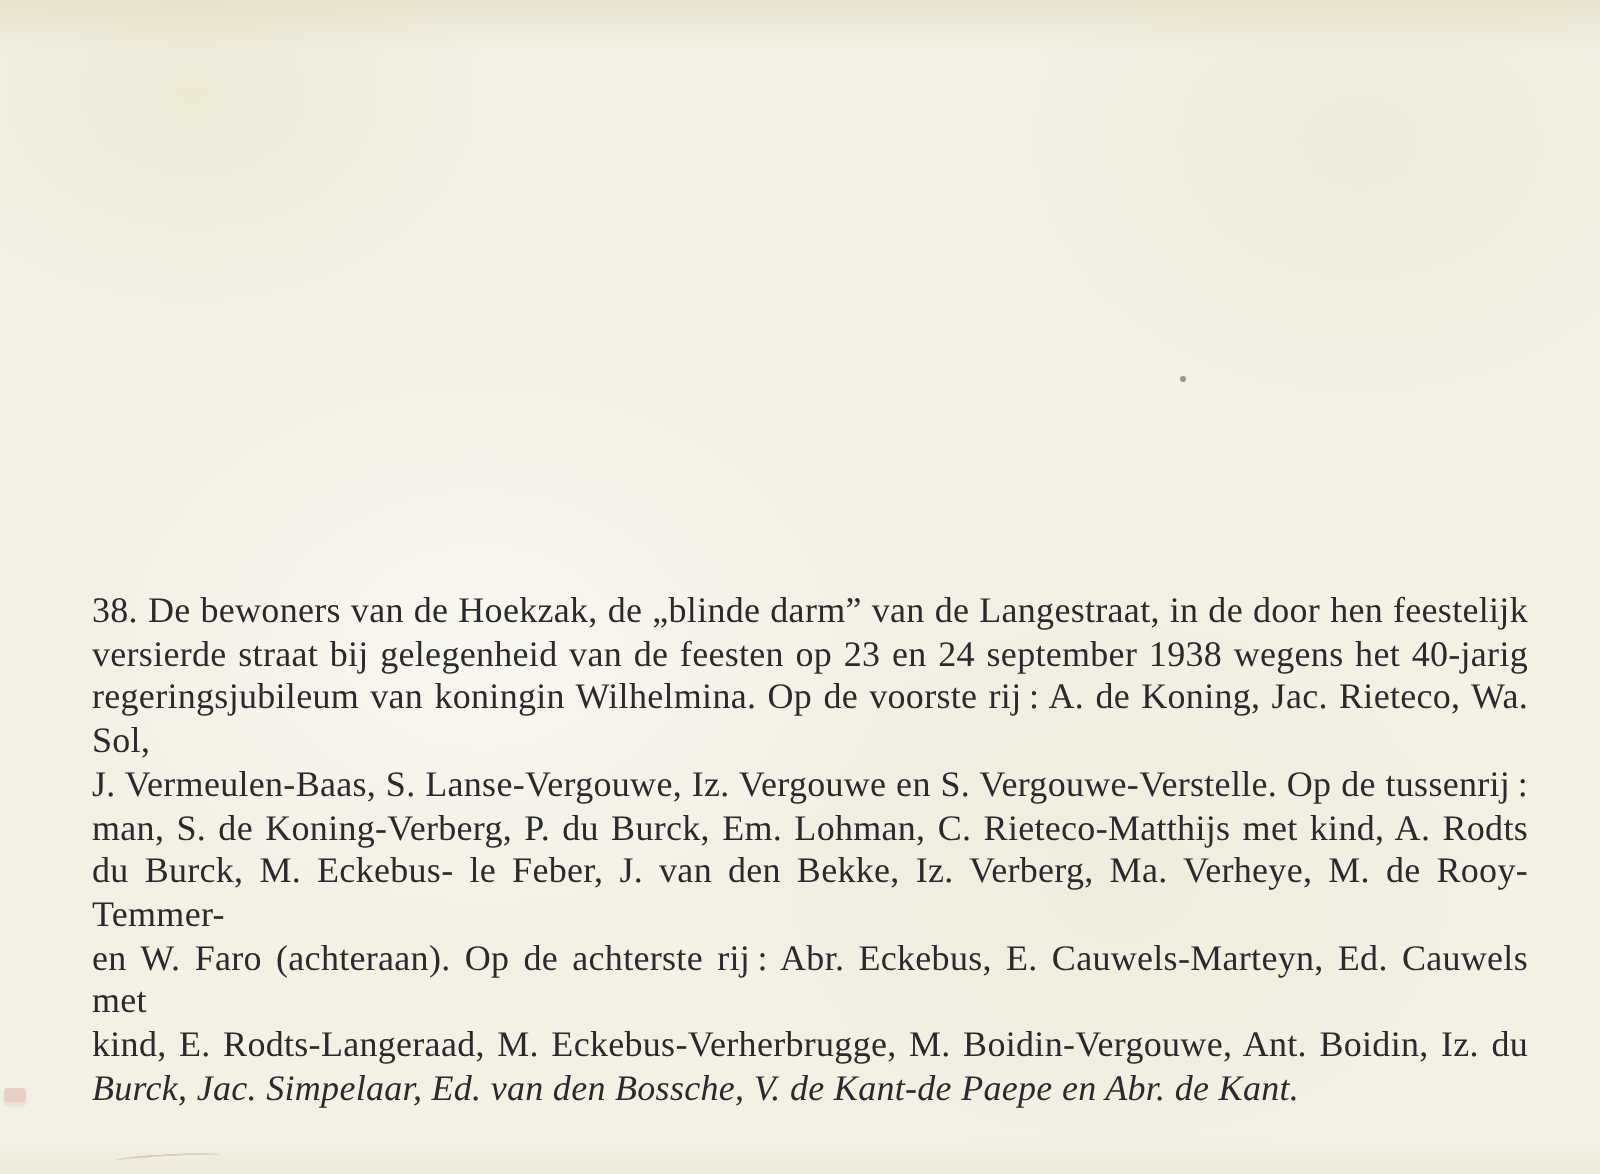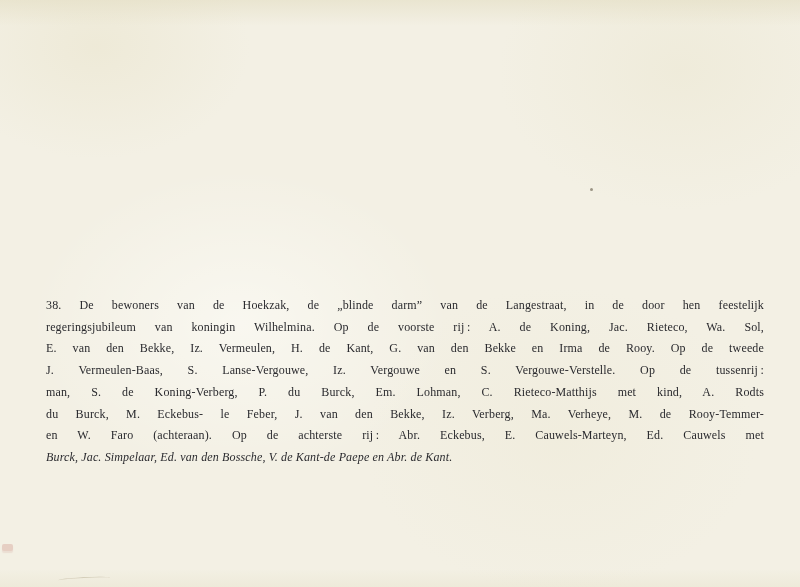--- a/index.html
+++ b/index.html
@@ -27,21 +27,21 @@
       radial-gradient(300px 220px at 30% 55%, rgba(255,255,252,0.5), rgba(255,255,252,0) 70%),
       radial-gradient(280px 220px at 70% 75%, rgba(236,231,210,0.35), rgba(236,231,210,0) 70%),
       #f3f0e4;
   }
   .caption {
     position: absolute;
     left: 46px;
     top: 295px;
     width: 718px;
     color: #2a2a2e;
-    font-size: 12px;
+    font-size: 18px;
     line-height: 21.7px;
     letter-spacing: 0.15px;
   }
   .caption .line {
     text-align: justify;
     text-align-last: justify;
     white-space: normal;
   }
   .caption .line.last {
     text-align-last: left;
@@ -81,24 +81,25 @@
   }
 </style>
 </head>
 <body>
 
 <div class="page">
   <div class="speck"></div>
 
   <div class="caption">
     <div class="line">38. De bewoners van de Hoekzak, de „blinde darm” van de Langestraat, in de door hen feestelijk</div>
+    <div class="line">versierde straat bij gelegenheid van de feesten op 23 en 24 september 1938 wegens het 40-jarig</div>
     <div class="line">regeringsjubileum van koningin Wilhelmina. Op de voorste rij : A. de Koning, Jac. Rieteco, Wa. Sol,</div>
-    <div class="line">E. van den Bekke, Iz. Vermeulen, H. de Kant, G. van den Bekke en Irma de Rooy. Op de tweede</div>
     <div class="line">J. Vermeulen-Baas, S. Lanse-Vergouwe, Iz. Vergouwe en S. Vergouwe-Verstelle. Op de tussenrij :</div>
     <div class="line">man, S. de Koning-Verberg, P. du Burck, Em. Lohman, C. Rieteco-Matthijs met kind, A. Rodts</div>
     <div class="line">du Burck, M. Eckebus- le Feber, J. van den Bekke, Iz. Verberg, Ma. Verheye, M. de Rooy-Temmer-</div>
     <div class="line">en W. Faro (achteraan). Op de achterste rij : Abr. Eckebus, E. Cauwels-Marteyn, Ed. Cauwels met</div>
+    <div class="line">kind, E. Rodts-Langeraad, M. Eckebus-Verherbrugge, M. Boidin-Vergouwe, Ant. Boidin, Iz. du</div>
     <div class="line last">Burck, Jac. Simpelaar, Ed. van den Bossche, V. de Kant-de Paepe en Abr. de Kant.</div>
   </div>
 
   <div class="smudge"></div>
   <div class="pencil"></div>
 </div>
 
 </body></html>

